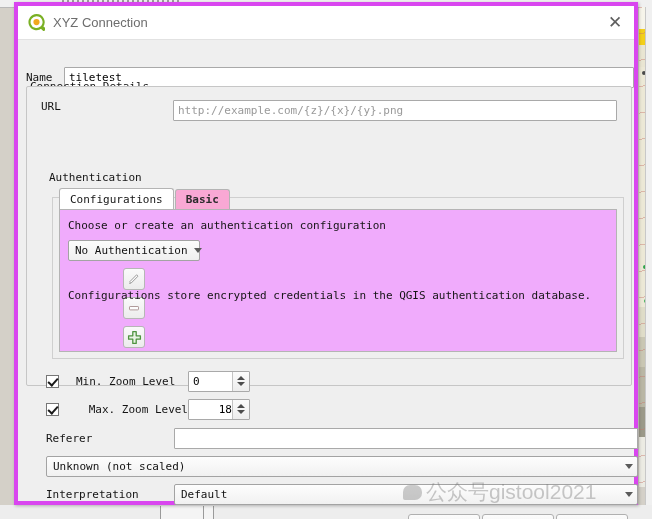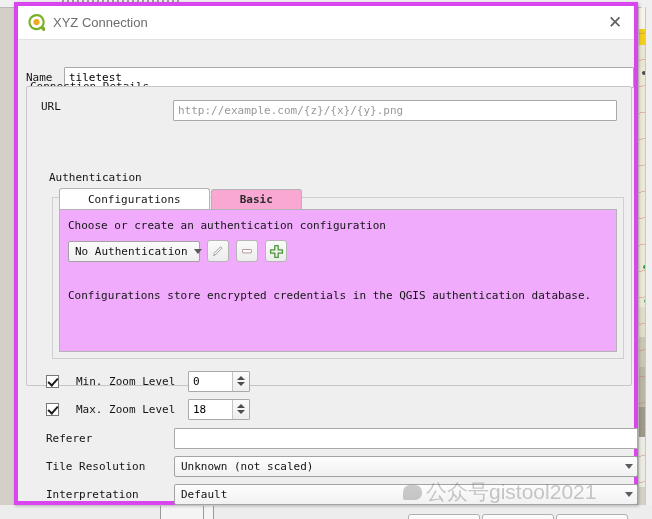--- a/index.html
+++ b/index.html
@@ -220,21 +220,21 @@
   }
   .tabstrip {
     position: absolute;
     left: 6px; top: -10px;
     height: 21px;
     display: flex;
     align-items: flex-end;
   }
   .tab {
     height: 20px;
-    padding: 0 28px;
+    padding: 0 10px;
     line-height: 20px;
     font-family: "DejaVu Sans Mono", monospace;
     font-size: 11px;
     border: 1px solid #b4b4b4;
     border-bottom: none;
     border-radius: 3px 3px 0 0;
     box-sizing: border-box;
     cursor: pointer;
     color: #141414;
   }
@@ -262,20 +262,21 @@
   .choose-text {
     position: absolute;
     left: 8px; top: 9px;
   }
   .auth-row {
     position: absolute;
     left: 8px; top: 30px;
     display: flex;
     align-items: center;
     gap: 7px;
+    flex-direction: column;
   }
   .combo {
     height: 21px;
     background: linear-gradient(to bottom,#fcfcfc 0%, #efefef 100%);
     border: 1px solid #a3a3a3;
     border-radius: 2px;
     box-sizing: border-box;
     display: flex;
     align-items: center;
     padding: 0 4px 0 6px;
@@ -312,21 +313,21 @@
 
   
   .zoom-row {
     position: absolute;
     left: 28px;
     display: flex;
     align-items: center;
     height: 20px;
   }
   .zoom-min { top: 331px; }
-  .zoom-max { top: 359px; }
+  .zoom-max { top: 359px; text-align: right; }
   .checkbox {
     width: 13px; height: 13px;
     border: 1px solid #767676;
     background: #fff;
     box-sizing: border-box;
     position: relative;
     margin-right: 6px;
     cursor: pointer;
     flex: 0 0 auto;
   }
@@ -560,21 +561,20 @@
         </span>
       </div>
     </div>
 
     <div class="field-row row-referer">
       <span class="lbl field-label">Referer</span>
       <input class="txtfield" type="text" value="" style="">
     </div>
 
     <div class="field-row row-tileres">
-      <span class="lbl field-label">Tile Resolution</span>
       <div class="combo combo-wide">
         <span>Unknown (not scaled)</span>
         <span class="caret"></span>
       </div>
     </div>
 
     <div class="field-row row-interp">
       <span class="lbl field-label">Interpretation</span>
       <div class="combo combo-wide">
         <span>Default</span>

